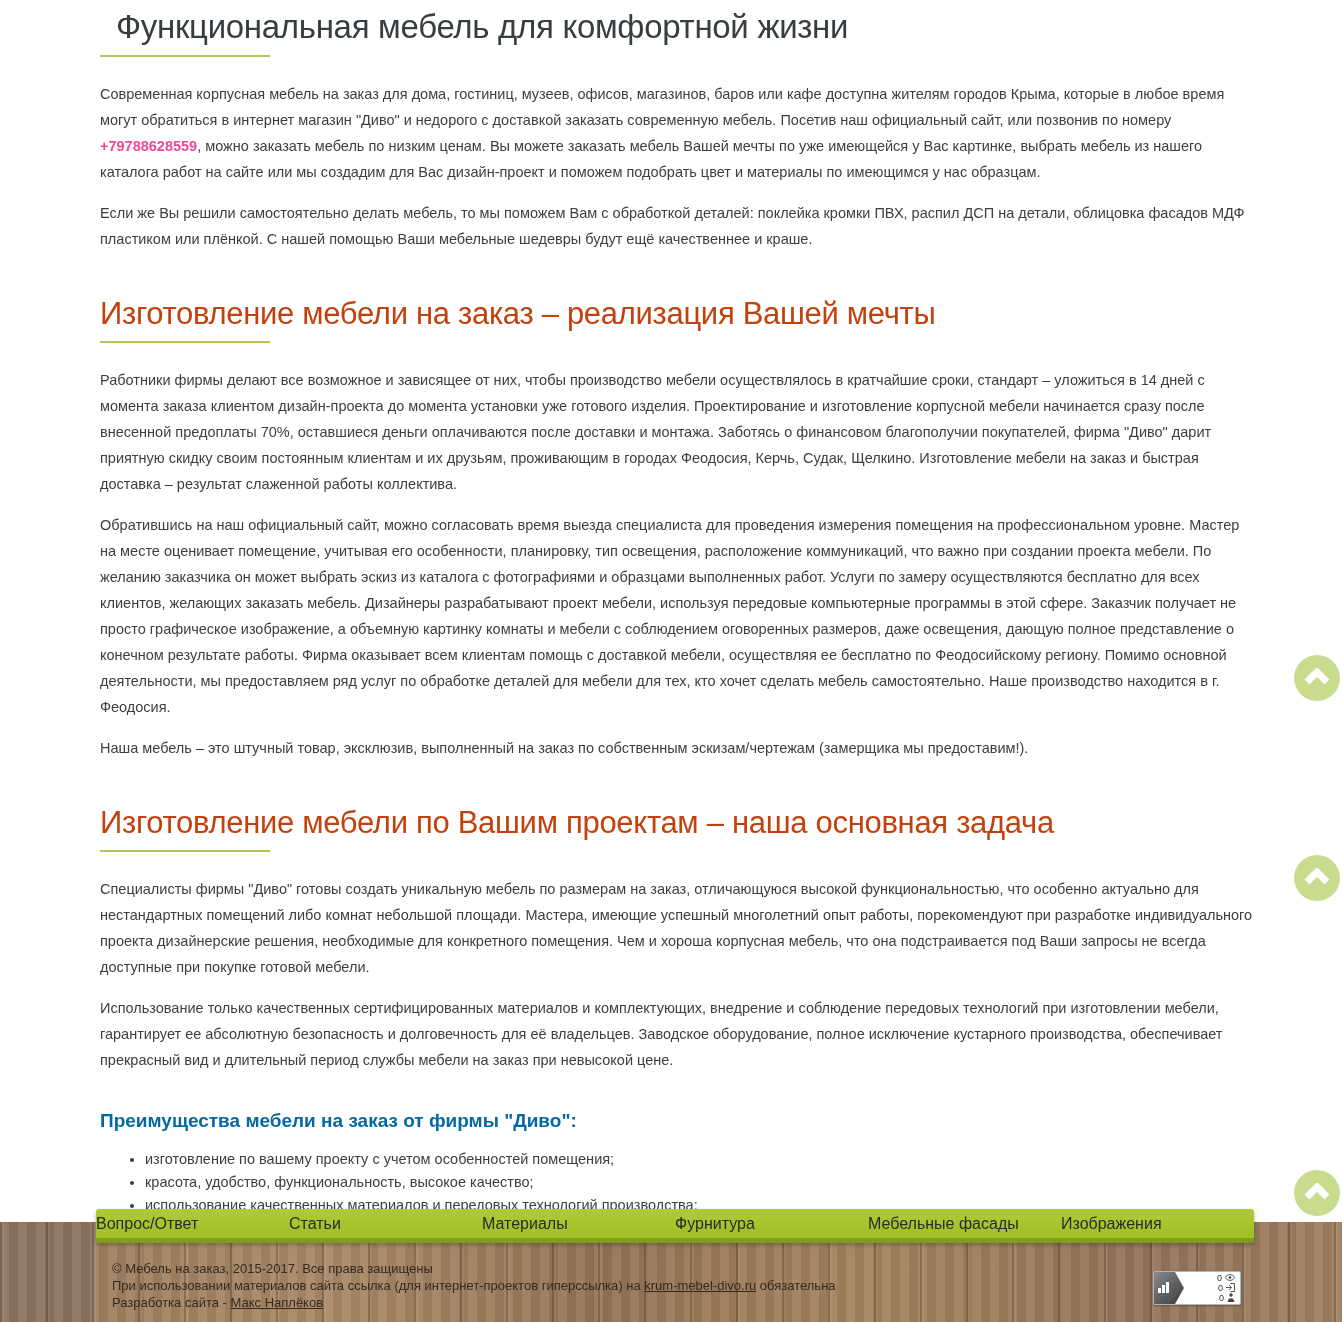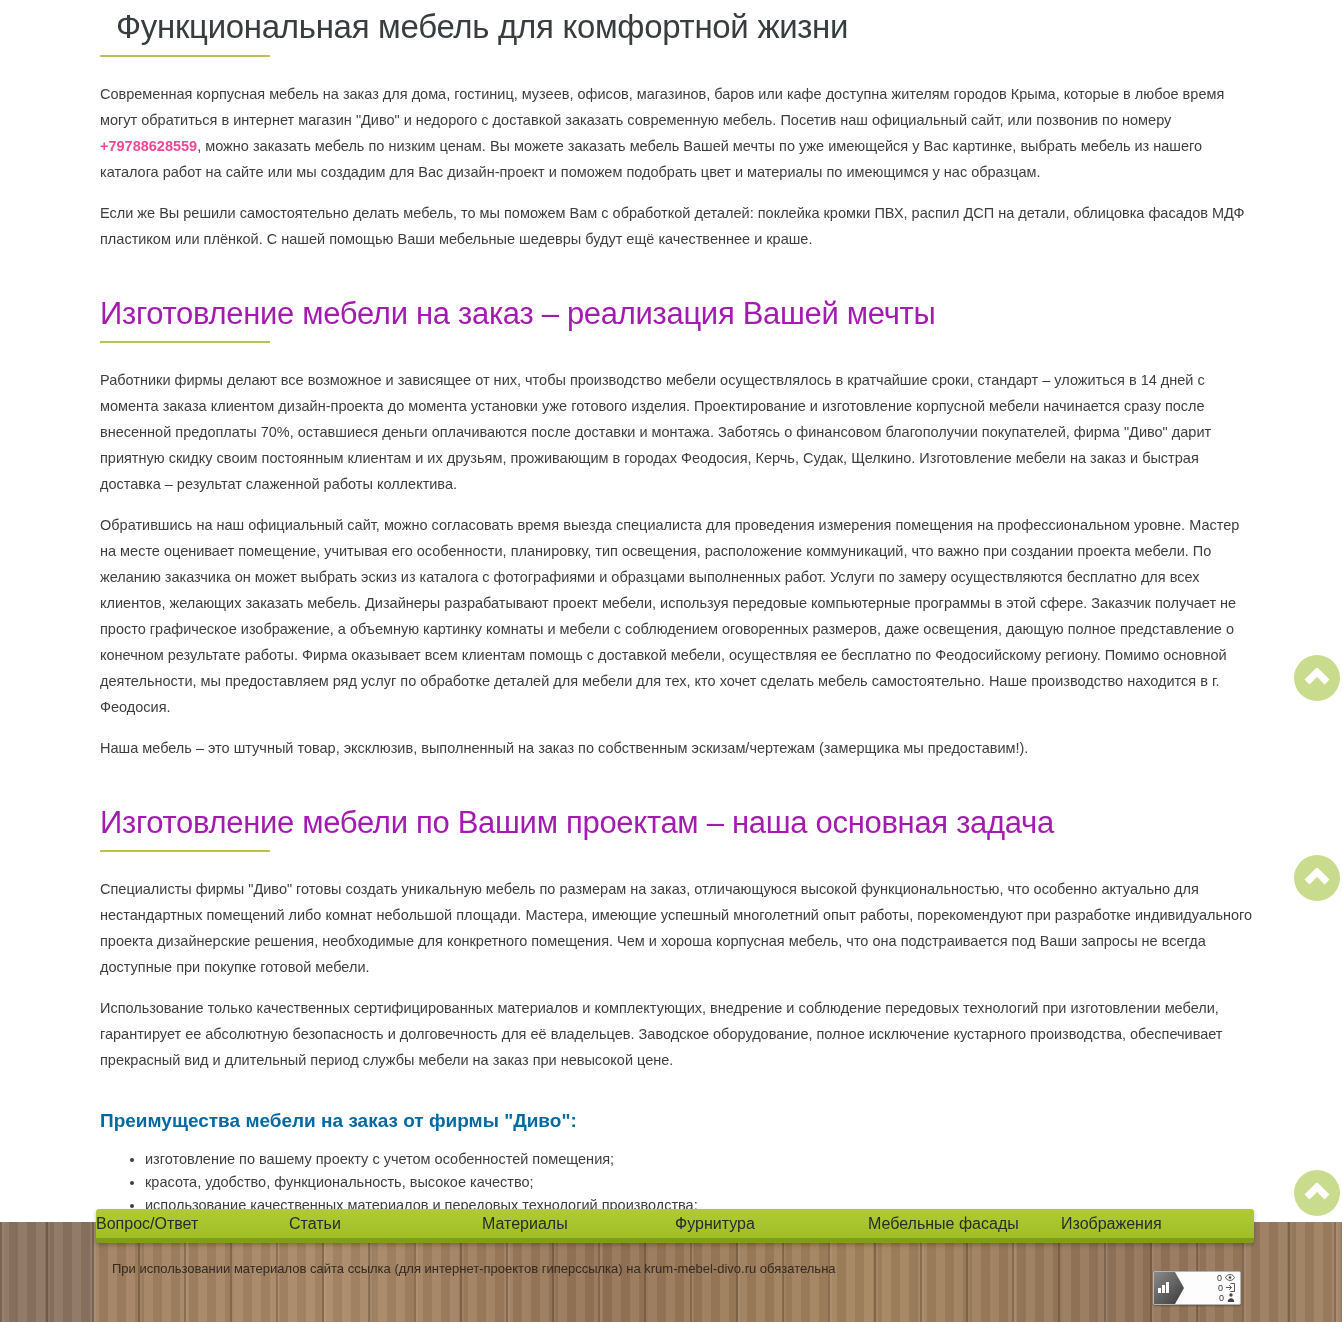--- a/index.html
+++ b/index.html
@@ -14,21 +14,21 @@
   .main {
     position:absolute; left:100px; top:0; width:1155px;
     font-size:14.5px; line-height:26px; color:#3e3e3e;
   }
   h1.page-title {
     margin:8px 16px 0; font-size:33px; line-height:38px;
     font-weight:300; font-stretch:condensed; color:#383d40; letter-spacing:-0.3px;
   }
   h2.section-title {
     margin:44px 0 0; font-size:31px; line-height:36px;
-    font-weight:300; font-stretch:condensed; color:#a21caf; letter-spacing:-0.3px;
+    font-weight:300; font-stretch:condensed; color:#c2410c; letter-spacing:-0.3px;
   }
   .title-rule { width:170px; height:0; border-bottom:2px solid #b9c253; margin-top:9px; }
   p.body-p { margin:15px 0 0; }
   p.first-after-title { margin-top:24px; }
   .phone { font-weight:bold; color:#ec4899; }
   h3.advantages-title { margin:36px 0 0; font-size:19px; line-height:24px; font-weight:bold; color:#0369a1; }
   ul.advantages { margin:16px 0 0; padding-left:45px; }
   ul.advantages li { margin:0 0 3px; line-height:20px; }
 
   
@@ -55,21 +55,21 @@
         rgba(0,0,0,0) 4px, rgba(0,0,0,0) 46px),
       repeating-linear-gradient(90deg,
         rgba(255,255,255,0.05) 0px, rgba(255,255,255,0.05) 9px,
         rgba(0,0,0,0.05) 9px, rgba(0,0,0,0.05) 18px),
       linear-gradient(90deg,#8c7460 0%,#8c7460 7%,#a08060 7%,#aa8a68 25%,#957456 45%,#a5855f 65%,#93745a 85%,#a08061 100%);
   }
   .footer-text {
     position:absolute; left:112px; top:38px;
     font-size:13px; line-height:17px; color:#332a20;
   }
-  .footer-text a { color:#332a20; cursor:pointer; }
+  .footer-text a { color:#332a20; text-decoration:underline; cursor:pointer; }
 
   
   .counter {
     position:absolute; left:1153px; top:49px; width:88px; height:34px;
     background:#fdfdfd; border:1px solid #b5b5b5; border-radius:2px;
     box-shadow:0 1px 2px rgba(0,0,0,0.3); display:flex; cursor:pointer;
   }
   .counter-flag {
     width:30px; height:100%; position:relative;
     background:linear-gradient(135deg,#8a8a8a,#3a3a3a);
@@ -145,21 +145,23 @@
   <div class="nav-item">Вопрос/Ответ</div>
   <div class="nav-item">Статьи</div>
   <div class="nav-item">Материалы</div>
   <div class="nav-item">Фурнитура</div>
   <div class="nav-item">Мебельные фасады</div>
   <div class="nav-item">Изображения</div>
 </div>
 
 <div class="footer">
   <div class="footer-text">
+    <div>© Мебель на заказ, 2015-2017. Все права защищены</div>
     <div><span>При использовании материалов сайта ссылка (для интернет-проектов гиперссылка) на </span><a>krum-mebel-divo.ru</a><span> обязательна</span></div>
+    <div><span>Разработка сайта - </span><a>Макс Наплёков</a></div>
   </div>
 
   <div class="counter">
     <div class="counter-flag">
       <span><svg width="12" height="13" viewBox="0 0 12 13">
             <rect x="0" y="8" width="3" height="5" fill="#ffffff"></rect>
             <rect x="4" y="5" width="3" height="8" fill="#ffffff"></rect>
             <rect x="8" y="2" width="3" height="11" fill="#ffffff"></rect>
           </svg></span>
     </div>

